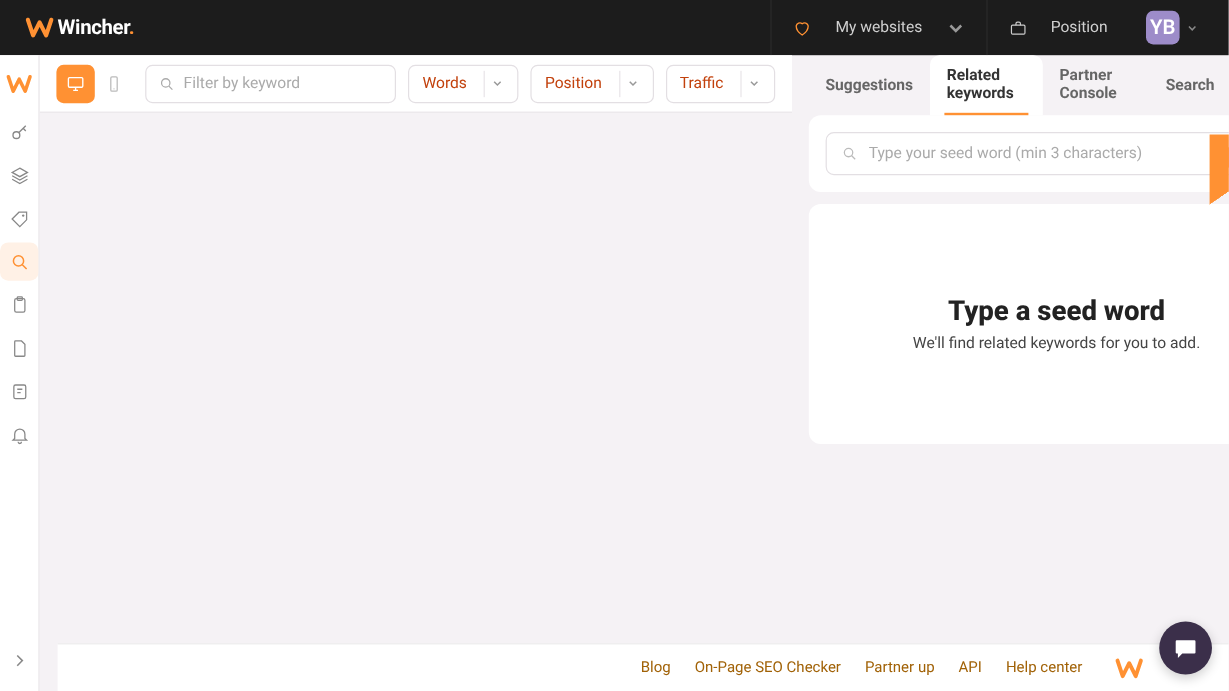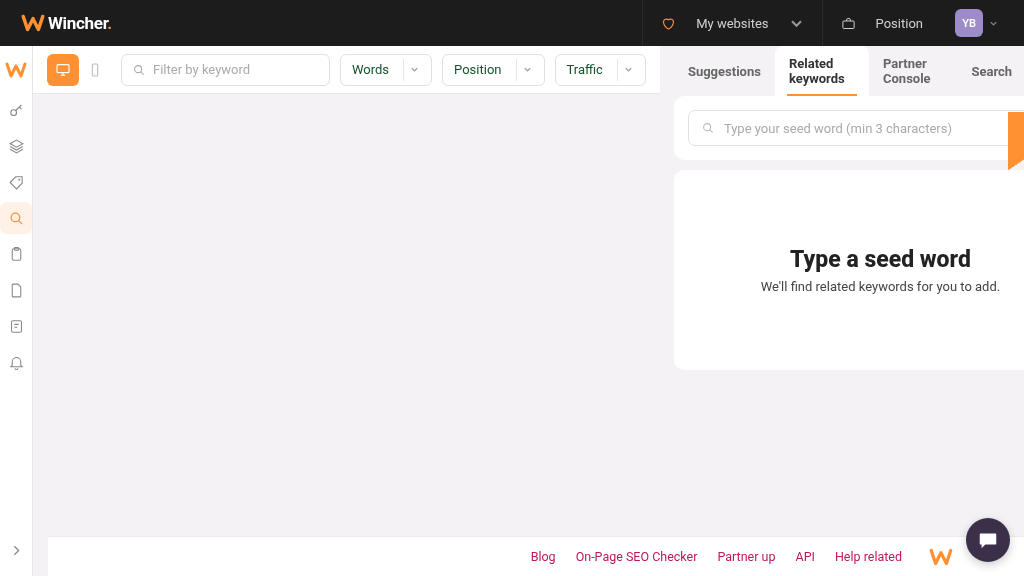--- a/index.html
+++ b/index.html
@@ -8,21 +8,21 @@
     
     .topnav { height: 46px; background: #1c1c1c; display: flex; align-items: center; padding: 0 20px; justify-content: space-between; }
     .logo { display: flex; align-items: center; gap: 2px; }
     .logo-mark { width: 26px; height: 26px; display: flex; align-items: center; justify-content: center; }
     .logo-text { color: #fff; font-size: 17px; font-weight: 700; letter-spacing: -0.3px; }
     .logo-dot { color: #ff9133; }
     .topnav-right { display: flex; align-items: center; gap: 0; }
     .nav-item { display: flex; align-items: center; gap: 20px; padding: 0 18px; height: 46px; color: #d0d0d0; font-size: 13px; cursor: pointer; border-left: 1px solid #2a2a2a; }
     .nav-item svg { width: 15px; height: 15px; }
     .chevron-sm { width: 9px; height: 9px; }
-    .avatar { width: 28px; height: 28px; border-radius: 6px; background: #9d8cc9; color: #fff; font-size: 11px; font-weight: 600; display: flex; align-items: center; justify-content: center; margin-left: 14px; }
+    .avatar { width: 28px; height: 28px; border-radius: 6px; background: #9d8cc9; color: #fff; font-size: 17px; font-weight: 600; display: flex; align-items: center; justify-content: center; margin-left: 14px; }
     .avatar-wrap { display: flex; align-items: center; gap: 6px; padding-right: 6px; cursor: pointer; }
 
     
     .shell { display: flex; height: calc(576px - 46px); }
     .sidebar { width: 48px; background: #fff; border-right: 1px solid #e8e4e8; display: flex; flex-direction: column; align-items: center; padding-top: 12px; gap: 4px; position: relative; }
     .side-logo { width: 24px; height: 24px; margin-bottom: 8px; }
     .side-ic { width: 32px; height: 32px; border-radius: 7px; display: flex; align-items: center; justify-content: center; cursor: pointer; color: #888; }
     .side-ic svg { width: 17px; height: 17px; }
     .side-ic.active { background: #fff1e6; color: #ff9133; }
     .side-bottom { position: absolute; bottom: 10px; }
@@ -31,21 +31,21 @@
     
     
     .toolbar { height: 48px; background: #fff; border-bottom: 1px solid #e8e4e8; display: flex; align-items: center; padding: 0 14px; gap: 10px; }
     .device-group { display: flex; gap: 0; }
     .device-btn { width: 32px; height: 32px; border-radius: 6px; display: flex; align-items: center; justify-content: center; cursor: pointer; color: #bbb; }
     .device-btn.active { background: #ff9133; color: #fff; }
     .device-btn svg { width: 16px; height: 16px; }
     .filter-input { height: 32px; border: 1px solid #e3dfe3; border-radius: 6px; display: flex; align-items: center; padding: 0 10px; gap: 7px; min-width: 145px; }
     .filter-input input { border: none; outline: none; font-size: 13px; color: #333; flex: 1; background: transparent; }
     .filter-input svg { width: 14px; height: 14px; color: #aaa; }
-    .dd { height: 32px; border: 1px solid #e3dfe3; border-radius: 6px; display: flex; align-items: center; padding: 0 6px 0 11px; font-size: 13px; color: #14532d; cursor: pointer; gap: 10px; }
+    .dd { height: 32px; border: 1px solid #e3dfe3; border-radius: 6px; display: flex; align-items: center; padding: 0 6px 0 11px; font-size: 13px; color: #c2410c; cursor: pointer; gap: 10px; }
     .dd-caret { width: 22px; height: 22px; display: flex; align-items: center; justify-content: center; border-left: 1px solid #e8e4e8; margin-left: 4px; }
     .dd-caret svg { width: 9px; height: 9px; color: #999; }
     
     
     .content { flex: 1; padding: 0 14px; position: relative; }
     .tabs { display: flex; align-items: center; height: 50px; font-weight: bold; }
     .tab { padding: 0 14px; height: 50px; display: flex; align-items: center; font-size: 13px; color: #666; cursor: pointer; position: relative; }
     .tab.active { color: #333; background: #fff; border-radius: 8px 8px 0 0; }
     .tab.active::after { content: ''; position: absolute; bottom: 0; left: 12px; right: 12px; height: 2px; background: #ff9133; }
     .tabs-spacer { flex: 1; }
@@ -59,21 +59,21 @@
     
     .empty-card { background: #fff; border-radius: 10px; margin-top: 10px; height: 200px; display: flex; flex-direction: column; align-items: center; justify-content: center; }
     .empty-title { font-size: 23px; font-weight: 800; color: #222; }
     .empty-sub { font-size: 13px; color: #444; margin-top: 6px; }
     
     
     .arrow { position: absolute; left: 348px; top: 66px; pointer-events: none; }
     
     
     .footer { position: absolute; bottom: 0; left: 48px; right: 0; height: 40px; background: #fff; border-top: 1px solid #eceaec; display: flex; align-items: center; justify-content: flex-end; padding: 0 70px 0 20px; gap: 20px; font-size: 12.5px; color: #888; }
-    .footer a { color: #be185d; text-decoration: none; cursor: pointer; }
+    .footer a { color: #a16207; text-decoration: none; cursor: pointer; }
     .footer-logo { width: 26px; height: 26px; margin-left: 6px; }
     
     
     .chat { position: absolute; right: 14px; bottom: 14px; width: 44px; height: 44px; border-radius: 50%; background: #3b2f4a; display: flex; align-items: center; justify-content: center; cursor: pointer; box-shadow: 0 3px 10px rgba(0,0,0,.2); }
     .chat svg { width: 22px; height: 22px; color: #fff; }
     
     ::placeholder { color: #aaa; }
   </style>
 </head>
 <body>
@@ -268,21 +268,21 @@
       </svg>
     </div>
   </div>
 </div>
 
 <div class="footer">
   <a>Blog</a>
   <a>On-Page SEO Checker</a>
   <a>Partner up</a>
   <a>API</a>
-  <a>Help related</a>
+  <a>Help center</a>
   <span class="footer-logo">
     <svg viewBox="0 0 24 24">
         <path d="M3 6 L7 18 L12 8 L17 18 L21 6" stroke="#ff9133" stroke-width="3" fill="none" stroke-linecap="round" stroke-linejoin="round"></path>
       </svg>
   </span>
 </div>
 
 <div class="chat">
   <svg viewBox="0 0 24 24">
       <path d="M4 5 h16 a1 1 0 0 1 1 1 v10 a1 1 0 0 1-1 1 H9 l-4 4 v-4 H4 a1 1 0 0 1-1-1 V6 a1 1 0 0 1 1-1 Z" fill="currentColor"></path>

